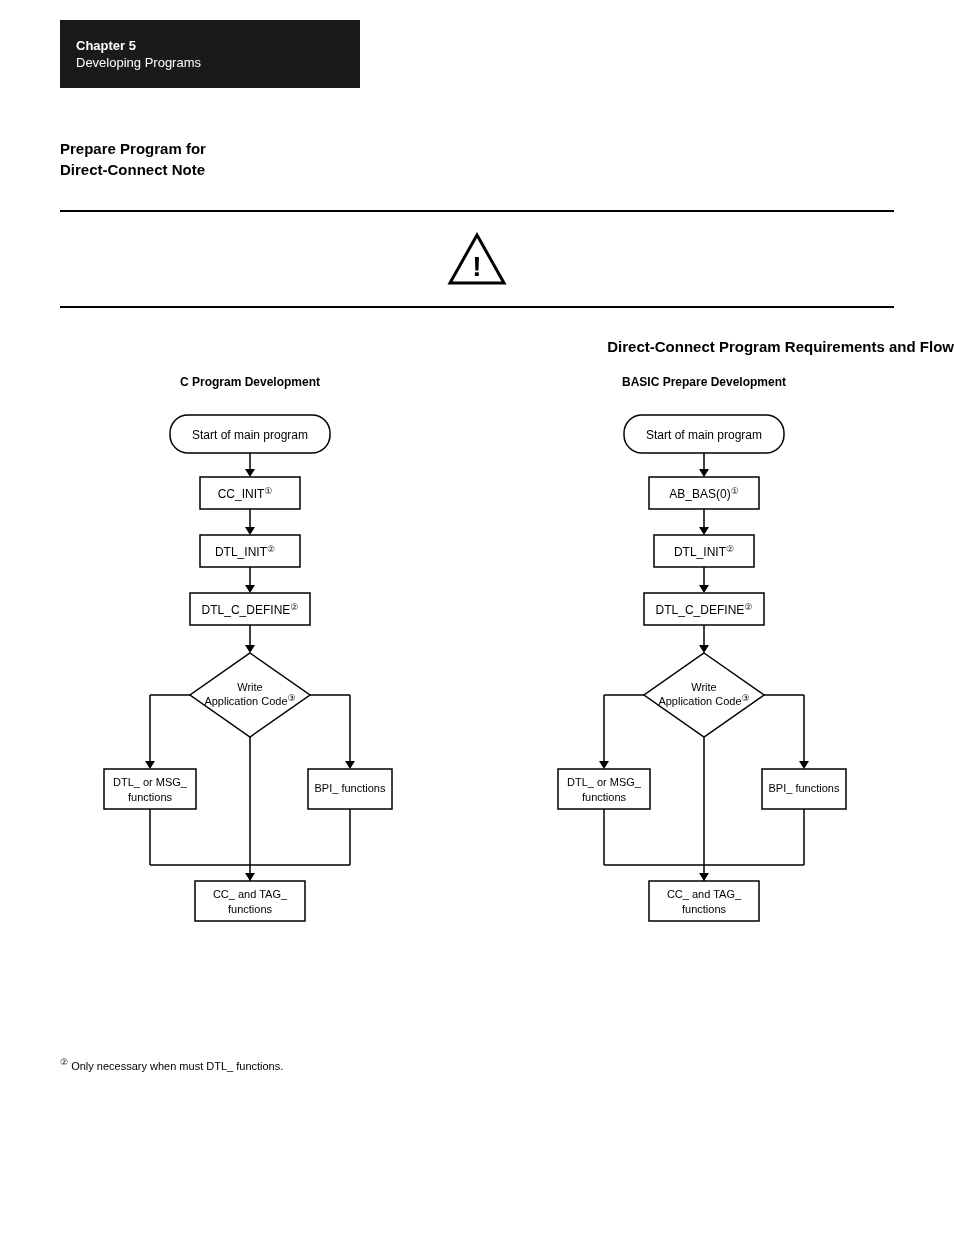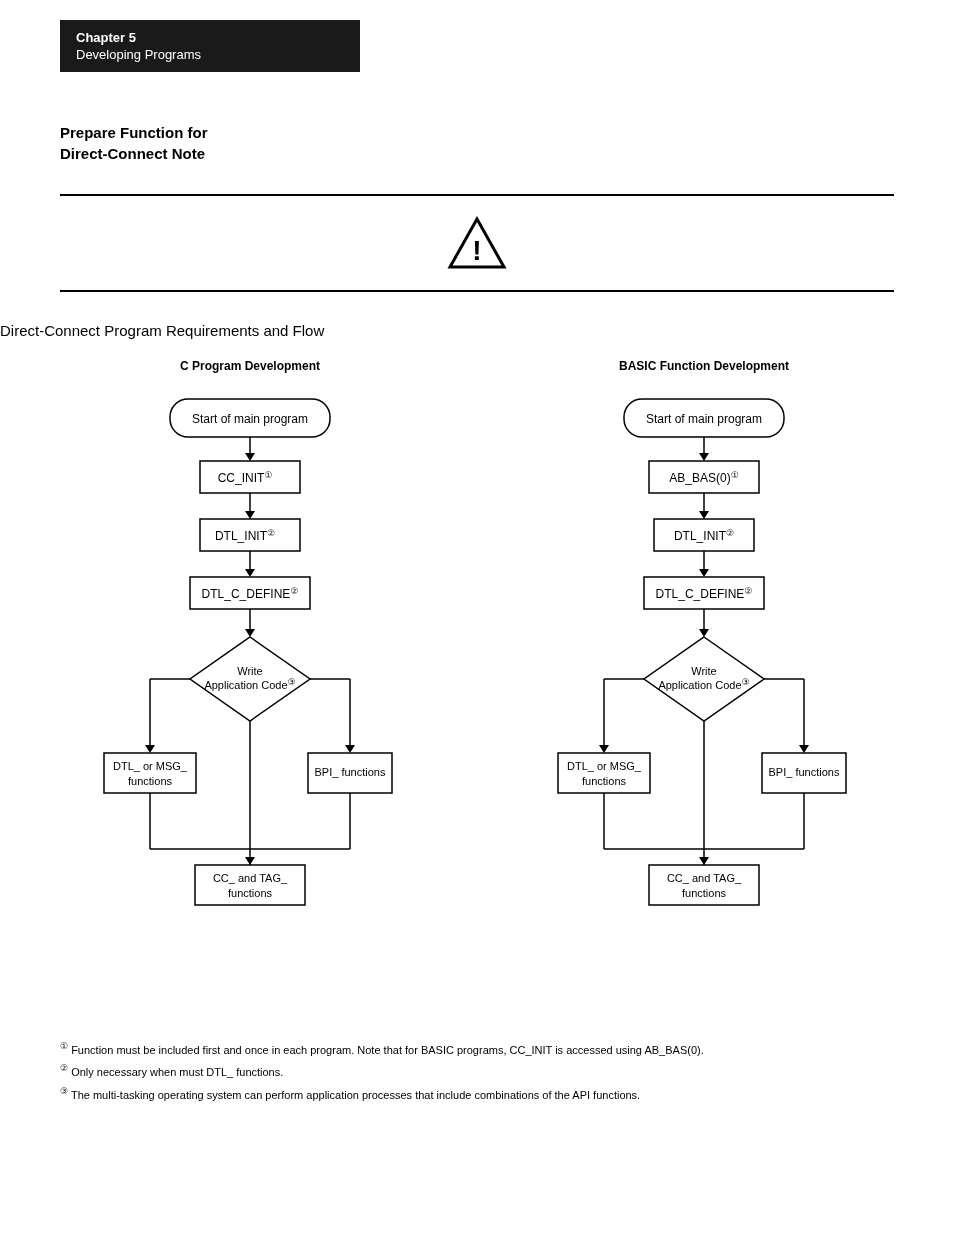--- a/index.html
+++ b/index.html
@@ -9,21 +9,21 @@
       background: #fff;
       font-family: Arial, Helvetica, sans-serif;
       font-size: 13px;
       color: #000;
     }
 
     
     .header-box {
       background: #1a1a1a;
       color: #fff;
-      padding: 10px 16px;
+      padding: 18px 16px;
       width: 300px;
       margin: 20px 0 0 60px;
     }
     .header-box .chapter-label {
       font-size: 13px;
       font-weight: bold;
     }
     .header-box .chapter-sub {
       font-size: 13px;
       font-weight: normal;
@@ -49,23 +49,23 @@
       align-items: center;
       min-height: 90px;
     }
     .warning-triangle {
       width: 60px;
       height: 54px;
     }
 
     
     .main-title {
-      text-align: left;
+      text-align: right;
       font-size: 15px;
-      font-weight: normal;
+      font-weight: bold;
       margin: 30px 0 20px 0;
     }
 
     
     .diagrams-container {
       display: flex;
       justify-content: space-around;
       padding: 0 23px;
       margin-top: 10px;
     }
@@ -104,21 +104,21 @@
   </style>
 </head>
 <body>
 
 <div class="header-box">
   <div class="chapter-label">Chapter  5</div>
   <div class="chapter-sub">Developing Programs</div>
 </div>
 
 <div class="section-title">
-  <div>Prepare Function for</div>
+  <div>Prepare Program for</div>
   <div>Direct-Connect Note</div>
 </div>
 
 <div class="warning-area">
   <svg class="warning-triangle" viewBox="0 0 60 54" xmlns="http://www.w3.org/2000/svg">
     <polygon points="30,3 57,51 3,51" fill="none" stroke="#000" stroke-width="3"></polygon>
     <text x="30" y="44" text-anchor="middle" font-size="28" font-weight="bold" fill="#000">!</text>
   </svg>
 </div>
 
@@ -185,21 +185,21 @@
       <polygon points="155,468 160,476 165,468" fill="black"></polygon>
       <line x1="160" y1="460" x2="160" y2="476" stroke="black" stroke-width="1.5"></line>
 
       <rect x="105" y="476" width="110" height="40" fill="white" stroke="black" stroke-width="1.5"></rect>
       <text x="160" y="493" text-anchor="middle" font-size="11" font-family="Arial">CC_ and TAG_</text>
       <text x="160" y="508" text-anchor="middle" font-size="11" font-family="Arial">functions</text>
     </svg>
   </div>
 
   <div class="diagram">
-    <div class="diagram-title">BASIC Function Development</div>
+    <div class="diagram-title">BASIC Prepare Development</div>
 
     <svg class="flow-svg" viewBox="0 0 320 620" xmlns="http://www.w3.org/2000/svg">
 
       <rect x="80" y="10" width="160" height="38" rx="18" ry="18" fill="white" stroke="black" stroke-width="1.5"></rect>
       <text x="160" y="34" text-anchor="middle" font-size="12" font-family="Arial">Start of main program</text>
 
       <line x1="160" y1="48" x2="160" y2="68" stroke="black" stroke-width="1.5"></line>
       <polygon points="155,64 160,72 165,64" fill="black"></polygon>
 
       <rect x="105" y="72" width="110" height="32" fill="white" stroke="black" stroke-width="1.5"></rect>
@@ -253,21 +253,15 @@
       <rect x="105" y="476" width="110" height="40" fill="white" stroke="black" stroke-width="1.5"></rect>
       <text x="160" y="493" text-anchor="middle" font-size="11" font-family="Arial">CC_ and TAG_</text>
       <text x="160" y="508" text-anchor="middle" font-size="11" font-family="Arial">functions</text>
     </svg>
   </div>
 
 </div>
 
 <div class="footnotes">
   <p>
-    <sup>①</sup> <span>Function must be included first and once in each program.  Note that for BASIC programs, CC_INIT is accessed using AB_BAS(0).</span>
-  </p>
-  <p>
     <sup>②</sup> <span>Only necessary when must DTL_ functions.</span>
   </p>
-  <p>
-    <sup>③</sup> <span>The multi-tasking operating system can perform application processes that include combinations of the API functions.</span>
-  </p>
 </div>
 
 </body></html>

